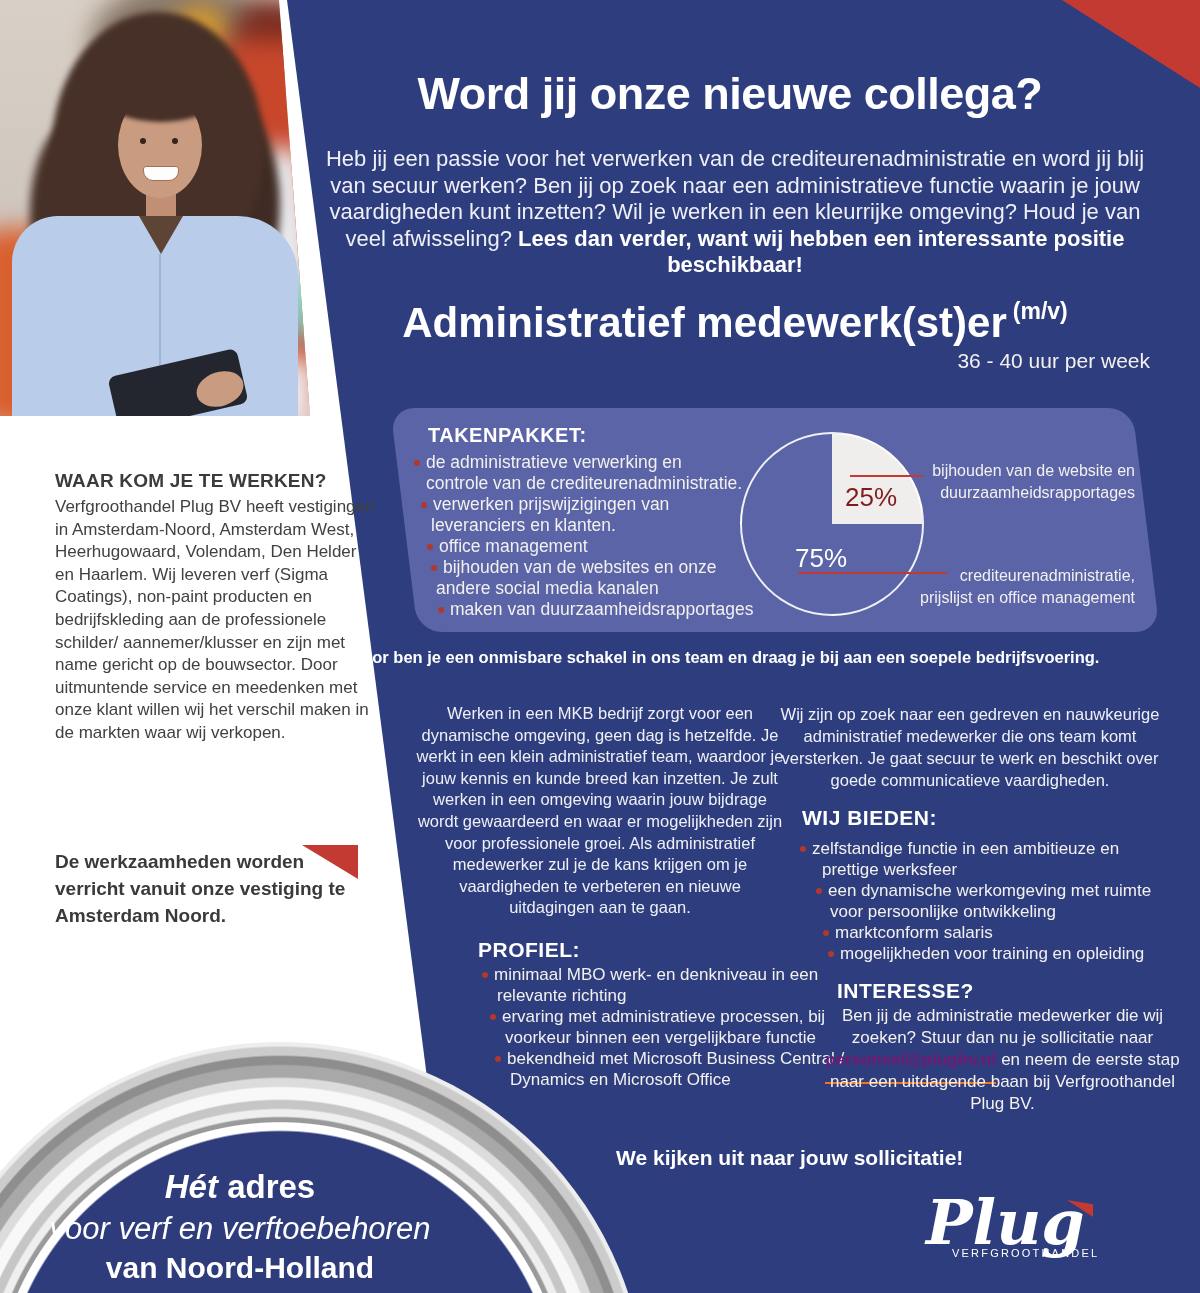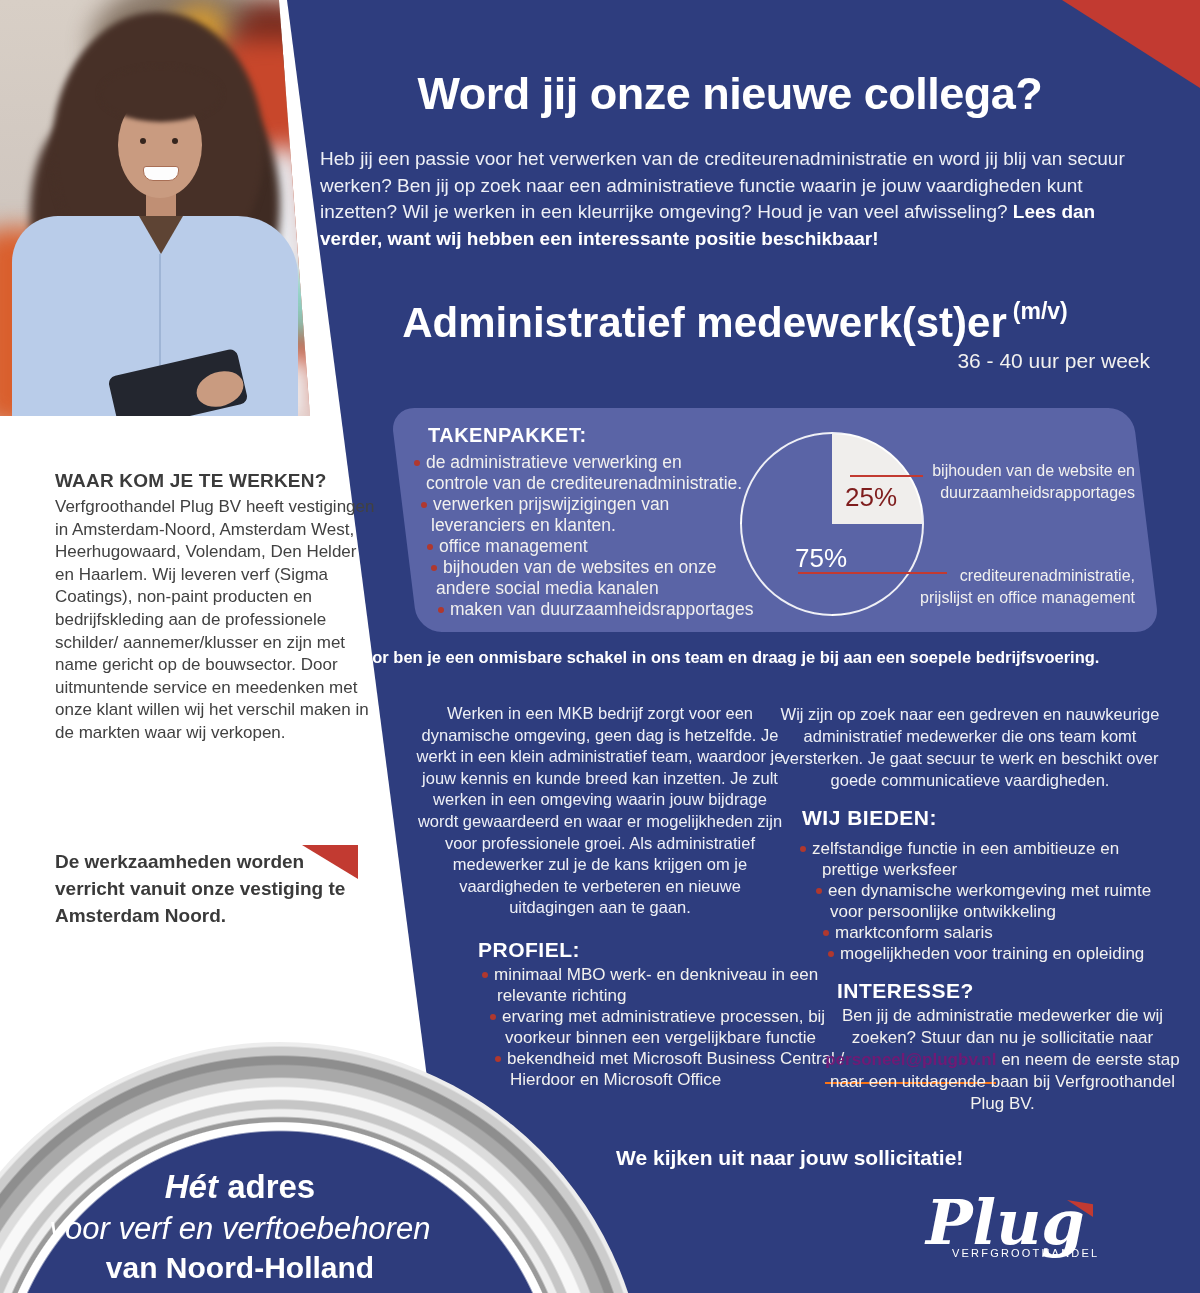--- a/index.html
+++ b/index.html
@@ -38,22 +38,22 @@
   .neck{left:146px;top:192px;width:30px;height:32px;background:#c08f74;}
   .shirt{left:12px;top:216px;width:286px;height:205px;background:#b9cce9;border-radius:46px 60px 0 0;}
   .collar{left:139px;top:216px;width:44px;height:38px;background:#5e4434;clip-path:polygon(0 0,100% 0,50% 100%);}
   .placket{left:159px;top:254px;width:2px;height:162px;background:#9fb5d6;}
   .tablet{left:112px;top:362px;width:132px;height:56px;background:#23262f;border-radius:8px;transform:rotate(-13deg);}
   .hand{left:196px;top:372px;width:48px;height:34px;background:#c99b80;border-radius:50%;transform:rotate(-18deg);}
 
   
   .title{left:300px;top:68px;width:860px;margin:0;text-align:center;color:#fff;
          font-size:45px;font-weight:700;letter-spacing:-.5px;}
-  .intro{left:320px;top:146px;width:830px;margin:0;color:#eef0f6;
-         font-size:19px;line-height:26.5px;font-weight:400;}
+  .intro{left:320px;top:146px;width:830px;margin:0;text-align:center;color:#eef0f6;
+         font-size:22px;line-height:26.5px;font-weight:400;}
   .intro strong{color:#ffffff;}
   .jobtitle{left:320px;top:298px;width:830px;text-align:center;color:#fff;font-size:42px;font-weight:700;}
   .jobtitle sup{font-size:23px;font-weight:700;vertical-align:18px;margin-left:6px;}
   .jobhours{left:320px;top:349px;width:830px;text-align:right;color:#f2f1ef;font-size:21px;}
 
   
   .tp-box{left:404px;top:408px;width:742px;height:224px;background:#5a64a6;border-radius:24px;transform:skewX(7deg);}
   .tp-head{left:428px;top:424px;color:#fff;font-size:20px;font-weight:700;letter-spacing:.5px;}
   .tp-lines{left:414px;top:452px;}
   .ln{font-size:17.5px;line-height:21px;color:#f2f1ef;white-space:nowrap;}
@@ -213,21 +213,21 @@
     <div class="list-ln" style="margin-left:28px"><span class="blt"></span><span>mogelijkheden voor training en opleiding</span></div>
   </div>
 
   <div class="abs sect-head pf-head">PROFIEL:</div>
   <div class="abs pf-lines">
     <div class="list-ln" style="margin-left:0"><span class="blt"></span><span>minimaal MBO werk- en denkniveau in een</span></div>
     <div class="list-ln" style="margin-left:15px"><span>relevante richting</span></div>
     <div class="list-ln" style="margin-left:8px"><span class="blt"></span><span>ervaring met administratieve processen, bij</span></div>
     <div class="list-ln" style="margin-left:23px"><span>voorkeur binnen een vergelijkbare functie</span></div>
     <div class="list-ln" style="margin-left:13px"><span class="blt"></span><span>bekendheid met Microsoft Business Central /</span></div>
-    <div class="list-ln" style="margin-left:28px"><span>Hierdoor en Microsoft Office</span></div>
+    <div class="list-ln" style="margin-left:28px"><span>Dynamics en Microsoft Office</span></div>
   </div>
 
   <div class="abs sect-head int-head">INTERESSE?</div>
   <div class="abs int-para">
     <span>Ben jij de administratie medewerker die wij zoeken? Stuur dan nu je sollicitatie naar</span>
     <a href="#">personeel@plugbv.nl</a>
     <span>en neem de eerste stap naar een uitdagende baan bij Verfgroothandel Plug BV.</span>
   </div>
 
   <div class="abs cta">We kijken uit naar jouw sollicitatie!</div>

